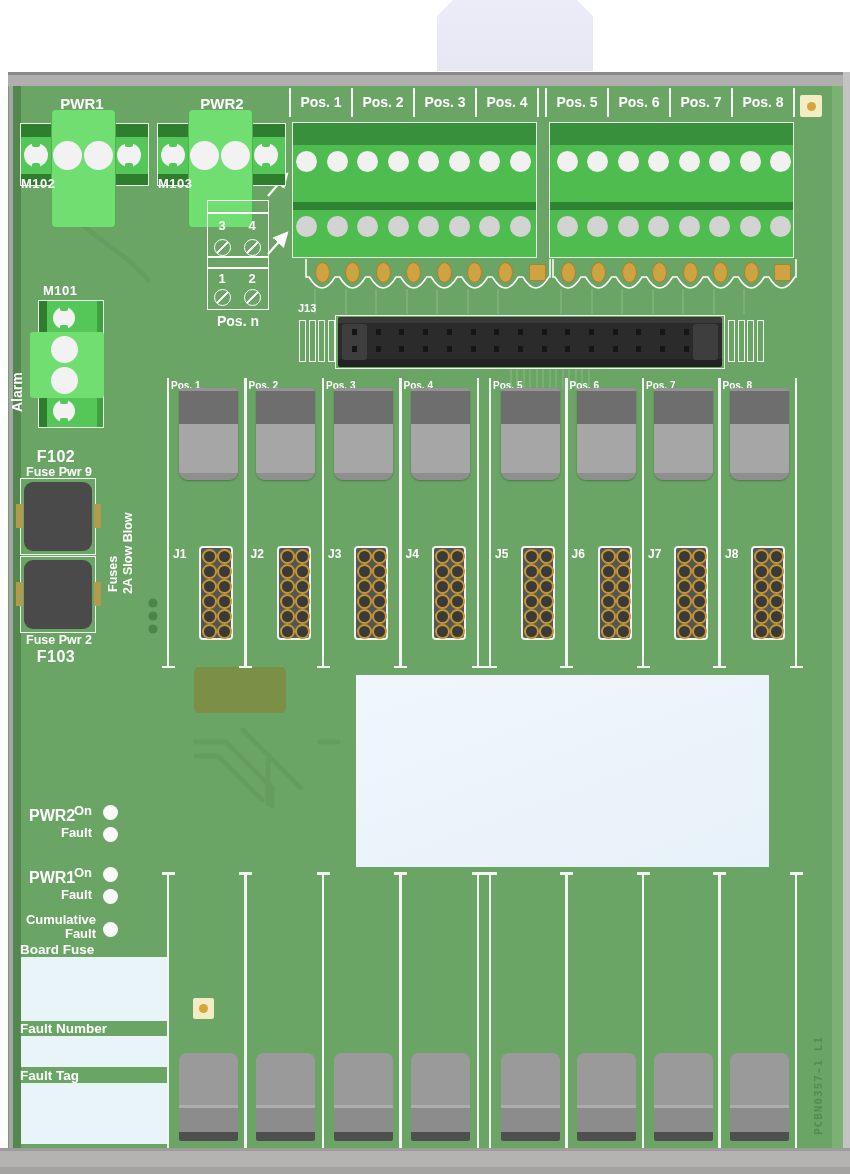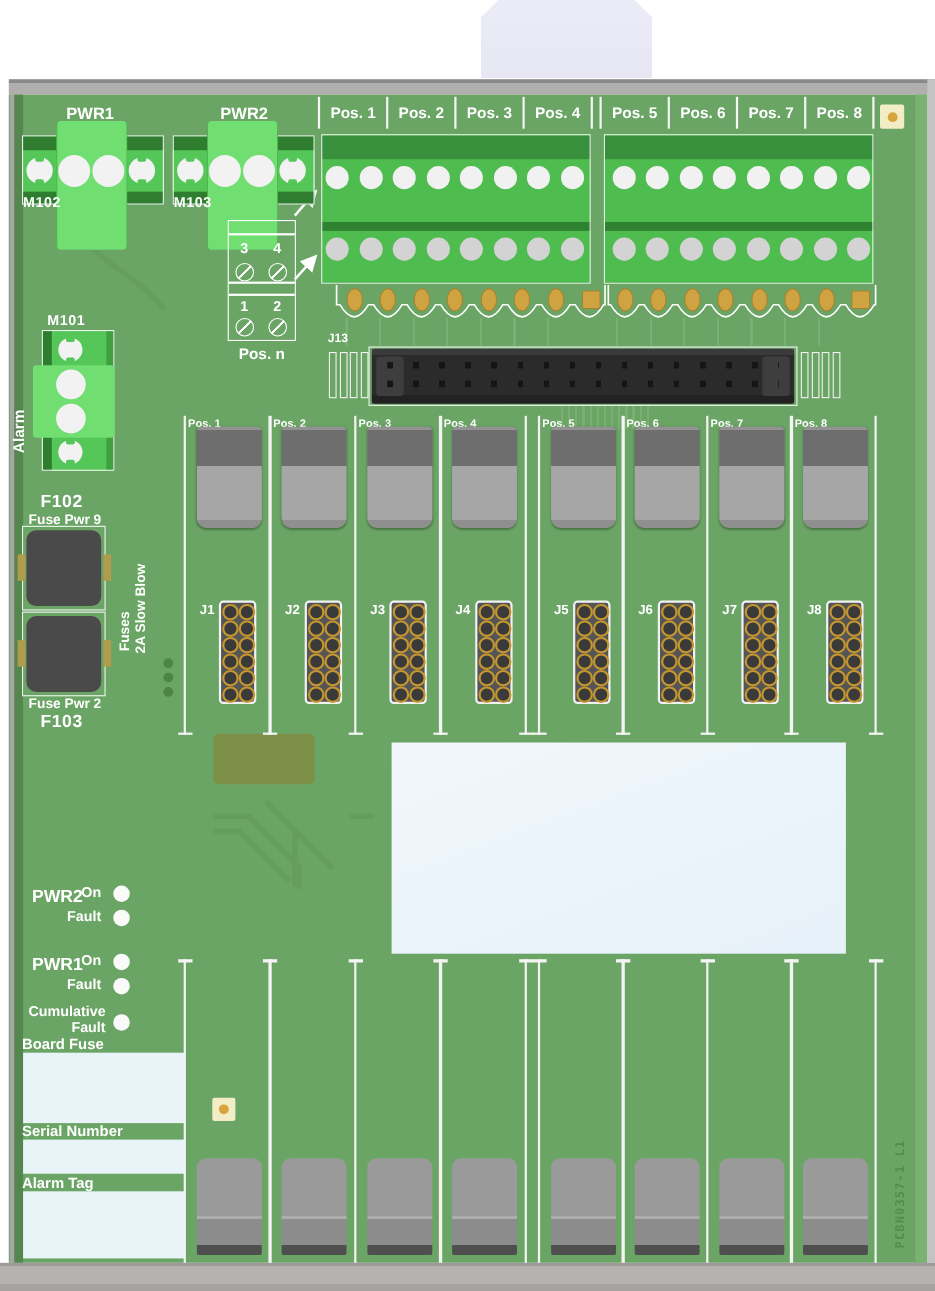--- a/index.html
+++ b/index.html
@@ -21,21 +21,21 @@
   
   .pad{position:absolute;width:15px;height:21px;border-radius:50%;background:#CFA242;border:1px solid #A9832D;box-sizing:border-box;}
   .padsq{position:absolute;width:17px;height:17px;border-radius:2px;background:#CFA242;border:1px solid #A9832D;box-sizing:border-box;}
   
   .slabel{position:absolute;color:#fff;font:bold 10px/13px "Liberation Sans",sans-serif;}
   .socket{position:absolute;background:linear-gradient(180deg,#939393 0 3px,#6E6E6E 3px 36px,#A6A6A6 36px 85px,#8F8F8F 85px);
           border-radius:4px 4px 9px 9px;box-shadow:0 1px 2px rgba(0,0,0,.3);}
   .bsocket{position:absolute;background:linear-gradient(180deg,#9A9A9A 0 52px,#ADADAD 52px 55px,#8C8C8C 55px 79px,#4F4F4F 79px);
           border-radius:8px 8px 2px 2px;}
   
-  .jlabel{position:absolute;color:#fff;font:bold 12px/14px "Liberation Sans",sans-serif;text-align:right;}
+  .jlabel{position:absolute;color:#fff;font:bold 12px/14px "Liberation Sans",sans-serif;}
   .jheader{position:absolute;display:grid;grid-template-columns:1fr 1fr;grid-template-rows:repeat(6,1fr);
            background:#555;border:2px solid #F2F2F2;border-radius:4px;box-sizing:border-box;padding:1px;}
   .jpin{width:11px;height:11px;border:2px solid #C49630;border-radius:50%;background:#3A3A3A;margin:auto;}
   
   .strip{position:absolute;border:1.5px solid #F2F2F2;box-sizing:border-box;background:transparent;}
   
   .screw{position:absolute;width:17px;height:17px;border:1.6px solid #fff;border-radius:50%;box-sizing:border-box;
          background:linear-gradient(135deg,transparent 44%,#fff 44% 56%,transparent 56%);}
   .posline{position:absolute;background:#fff;height:1.5px;}
   
@@ -186,23 +186,23 @@
   <div class="led" style="left:103px;top:867px;"></div>
   <div class="silk rt" style="left:42px;top:887px;width:50px;font-size:13px;">Fault</div>
   <div class="led" style="left:103px;top:889px;"></div>
 
   <div class="silk rt" style="left:12px;top:912px;width:84px;font-size:13px;">Cumulative</div>
   <div class="silk rt" style="left:12px;top:926px;width:84px;font-size:13px;">Fault</div>
   <div class="led" style="left:103px;top:922px;"></div>
 
   <div class="silk" style="left:20px;top:942px;font-size:13.5px;">Board Fuse</div>
   <div class="idbox" style="left:21px;top:957px;width:147px;height:64px;"></div>
-  <div class="silk" style="left:20px;top:1021px;font-size:13.5px;">Serial Number</div>
+  <div class="silk" style="left:20px;top:1021px;font-size:13.5px;">Fault Number</div>
   <div class="idbox" style="left:21px;top:1036px;width:147px;height:31px;"></div>
-  <div class="silk" style="left:20px;top:1068px;font-size:13.5px;">Alarm Tag</div>
+  <div class="silk" style="left:20px;top:1068px;font-size:13.5px;">Fault Tag</div>
   <div class="idbox" style="left:21px;top:1083px;width:147px;height:61px;"></div>
 
   <div class="abs" style="left:193px;top:998px;width:21px;height:21px;background:#F3EDC6;border-radius:2px;"></div>
   <div class="abs" style="left:199px;top:1004px;width:9px;height:9px;border-radius:50%;background:#D8A53C;"></div>
 
   <div class="abs vtext" style="left:812px;top:1010px;width:24px;height:125px;color:#4F8C4B;
               font:bold 11px 'DejaVu Sans Mono',monospace;letter-spacing:1px;opacity:.9;">PCBN0357-1 L1</div>
 
   <div class="abs" style="left:0;top:1148px;width:850px;height:26px;
               background:linear-gradient(#9E9B9B 0 3px,#B5B2B2 3px 19px,#A5A2A2 19px);"></div>

